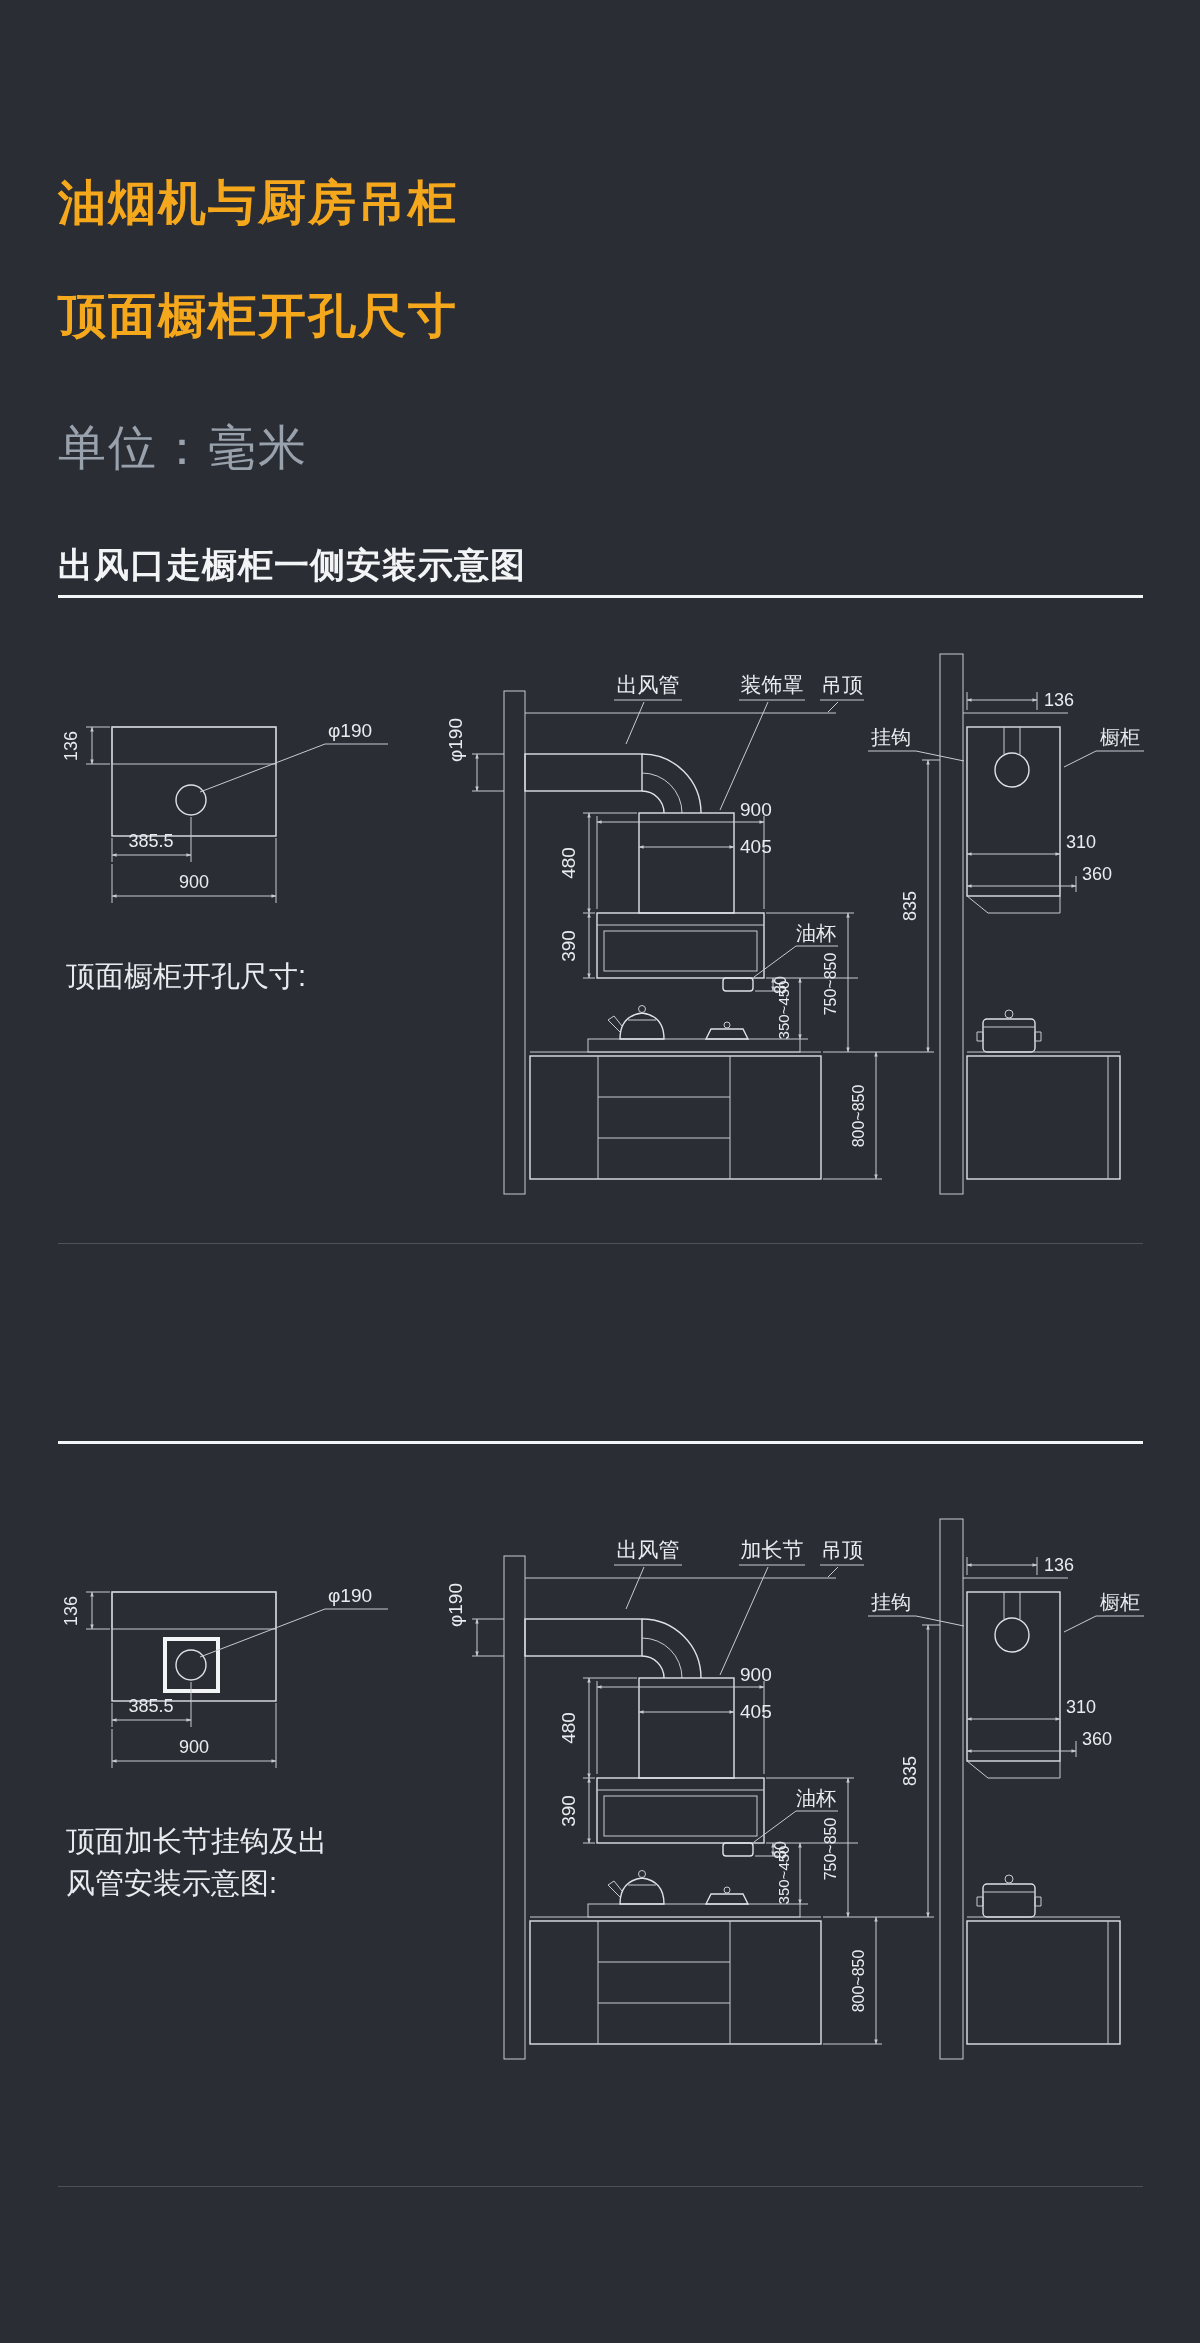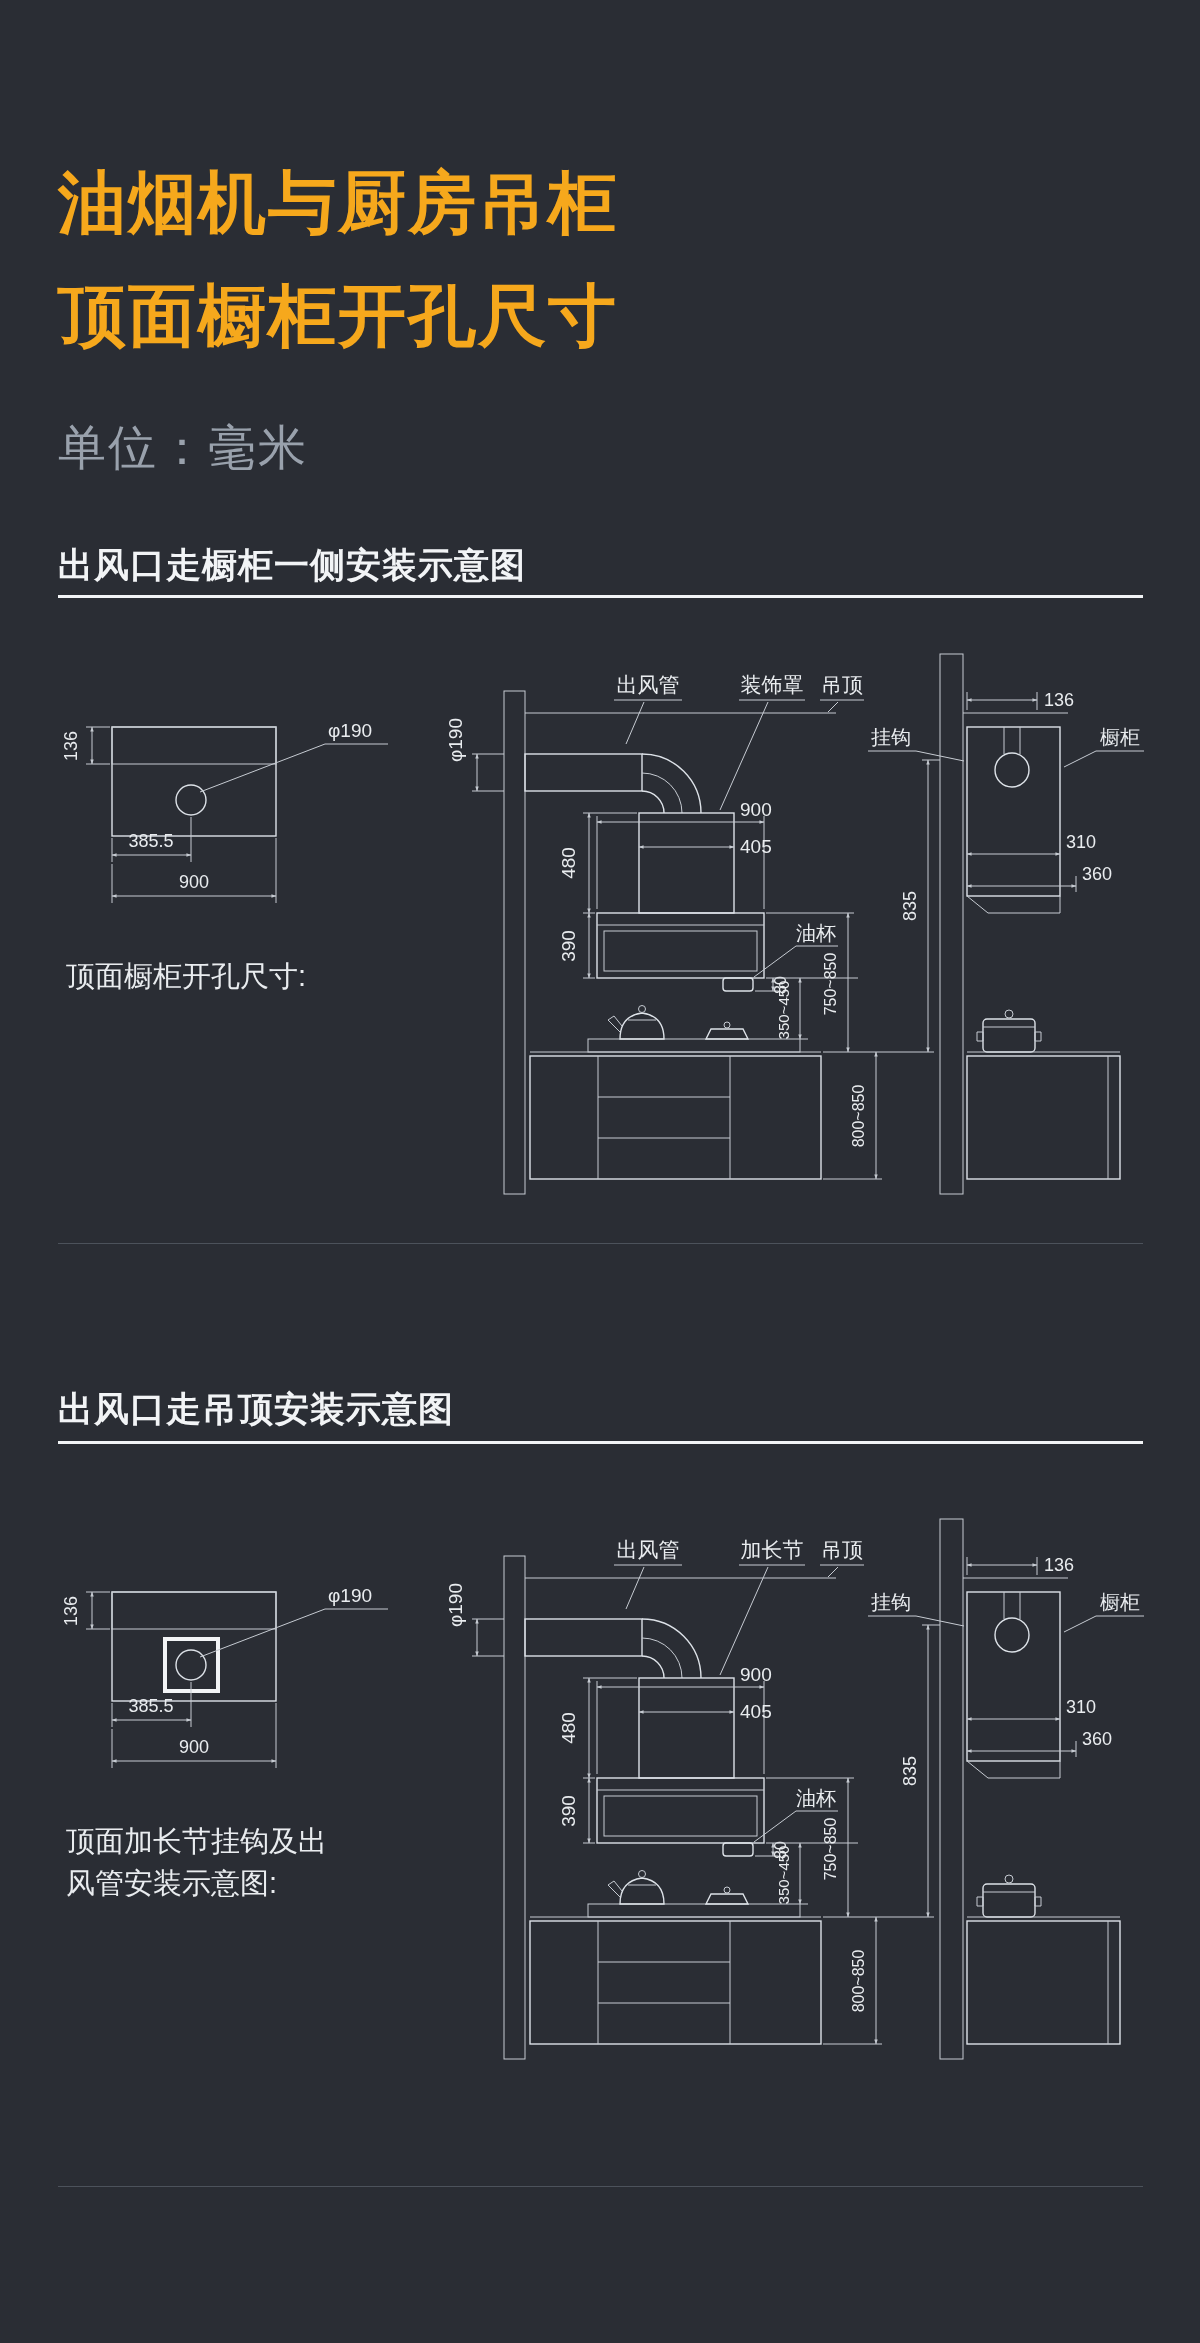--- a/index.html
+++ b/index.html
@@ -2,21 +2,21 @@
 <html><head>
 <meta charset="utf-8">
 <style>
   * { margin:0; padding:0; box-sizing:border-box; }
   html,body { background:#1d2026; }
   .page {
     position:relative; width:1200px; height:2343px;
     background:#2a2d34; overflow:hidden;
     font-family:"Liberation Sans","DejaVu Sans",sans-serif;
   }
-  .title { position:absolute; left:58px; top:146px; font-size:68px; font-weight:bold;
+  .title { position:absolute; left:58px; top:146px; font-size:48px; font-weight:bold;
            color:#f6a81c; line-height:113px; letter-spacing:2px; }
   .unit  { position:absolute; left:58px; top:416px; font-size:48px; color:#99a1ac; letter-spacing:2px; }
   .sec-head { position:absolute; left:58px; font-size:35px; font-weight:bold; color:#f2f4f6; letter-spacing:1px; }
   .rule    { position:absolute; left:58px; width:1085px; height:3px; background:#f2f4f6; }
   .divider { position:absolute; left:58px; width:1085px; height:1px; background:#4c525b; }
   .diagram { position:absolute; left:30px; width:1140px; height:578px; }
   .diagram svg { overflow:visible; display:block; }
   svg text { fill:#e9ecef; font-family:"Liberation Sans","DejaVu Sans",sans-serif; }
   .d-line  { stroke:#c6cbd2; stroke-width:1;   fill:none; }
   .d-thick { stroke:#dde2e8; stroke-width:1.4; fill:none; }
@@ -176,21 +176,20 @@
     <line class="d-line" x1="937" y1="412" x2="1090" y2="412"></line>
     <rect x="937" y="416" width="153" height="123" class="d-thick"></rect>
     <line class="d-line" x1="1078" y1="416" x2="1078" y2="539"></line>
   </g>
 
 </svg>
 </div>
 
   <div class="divider" style="top:1243px"></div>
 
-  <div class="sec-head" style="top:1386px">出风口走吊顶安装示意图</div>
   <div class="rule" style="top:1441px"></div>
 
   <div class="diagram" style="top:1505px">
 <svg viewBox="0 0 1140 578" width="1140" height="578">
 
   <g>
     <rect x="82" y="87" width="164" height="109" class="d-thick"></rect>
     <rect x="82" y="87" width="164" height="37" fill="url(#brick)" class="d-line"></rect>
     <rect x="135" y="134" width="53" height="52" stroke="#f2f4f6" stroke-width="4" fill="none"></rect>
     <circle cx="161" cy="160" r="15" class="d-thick"></circle>

